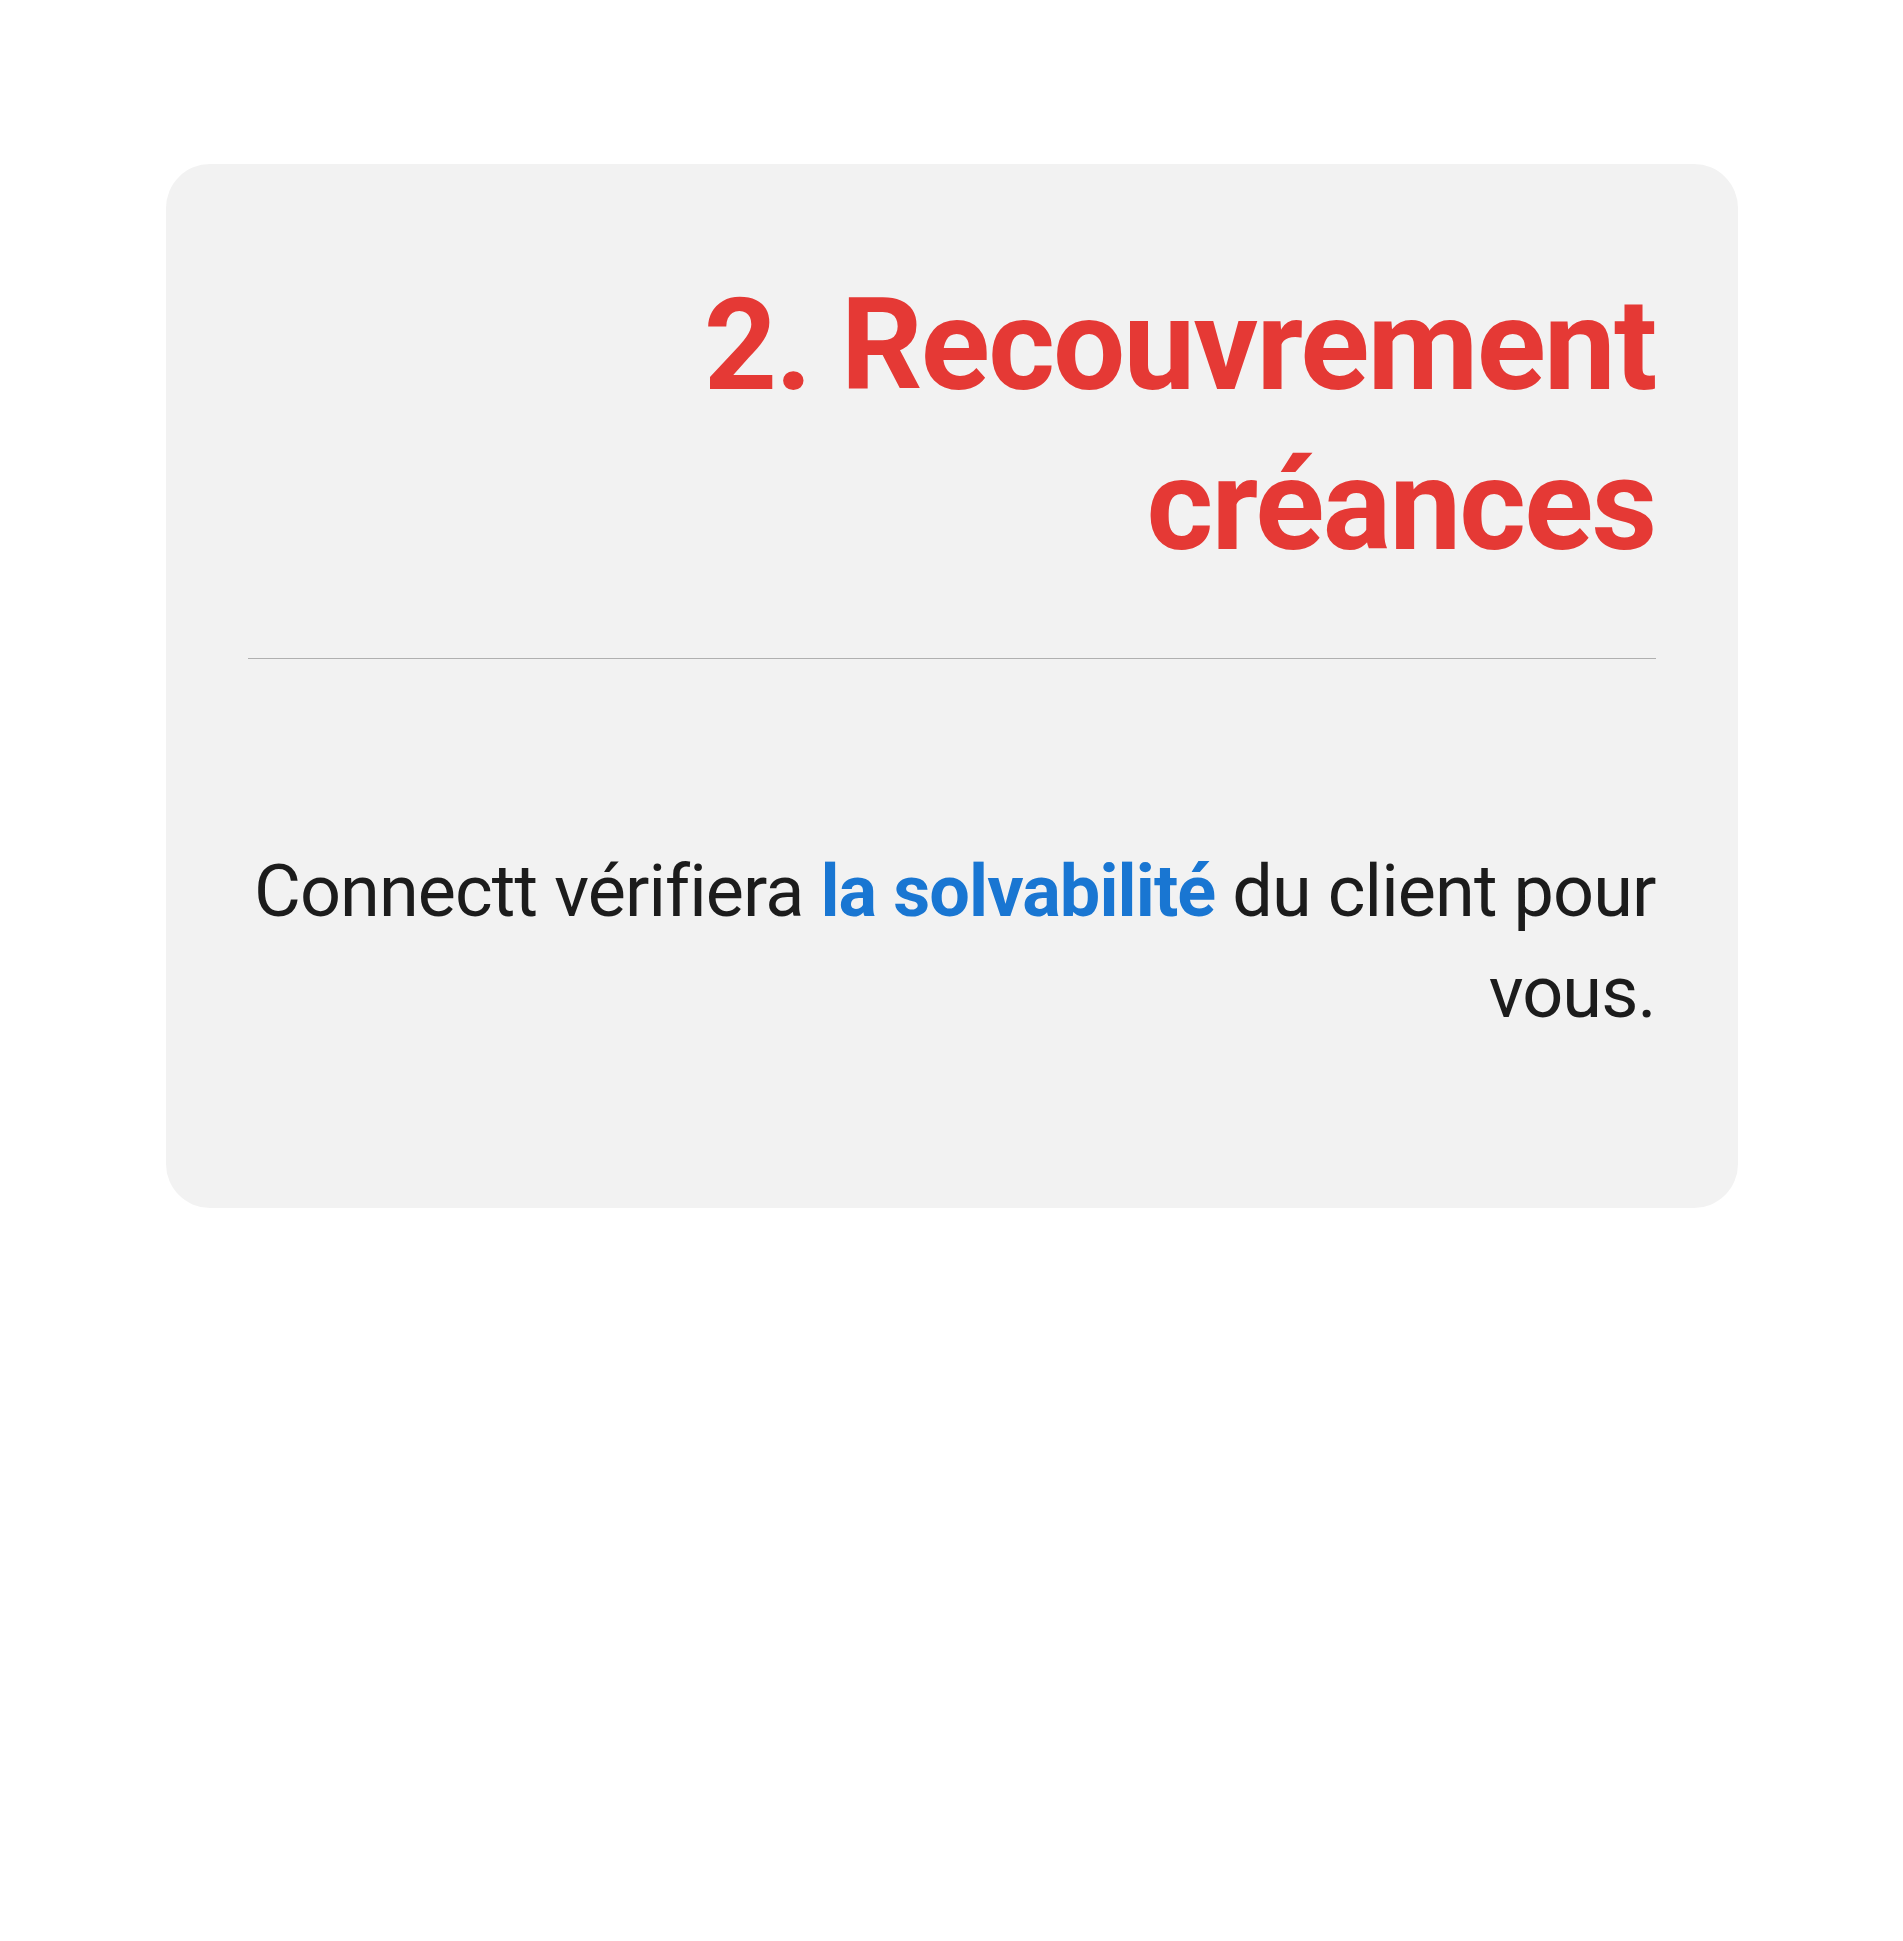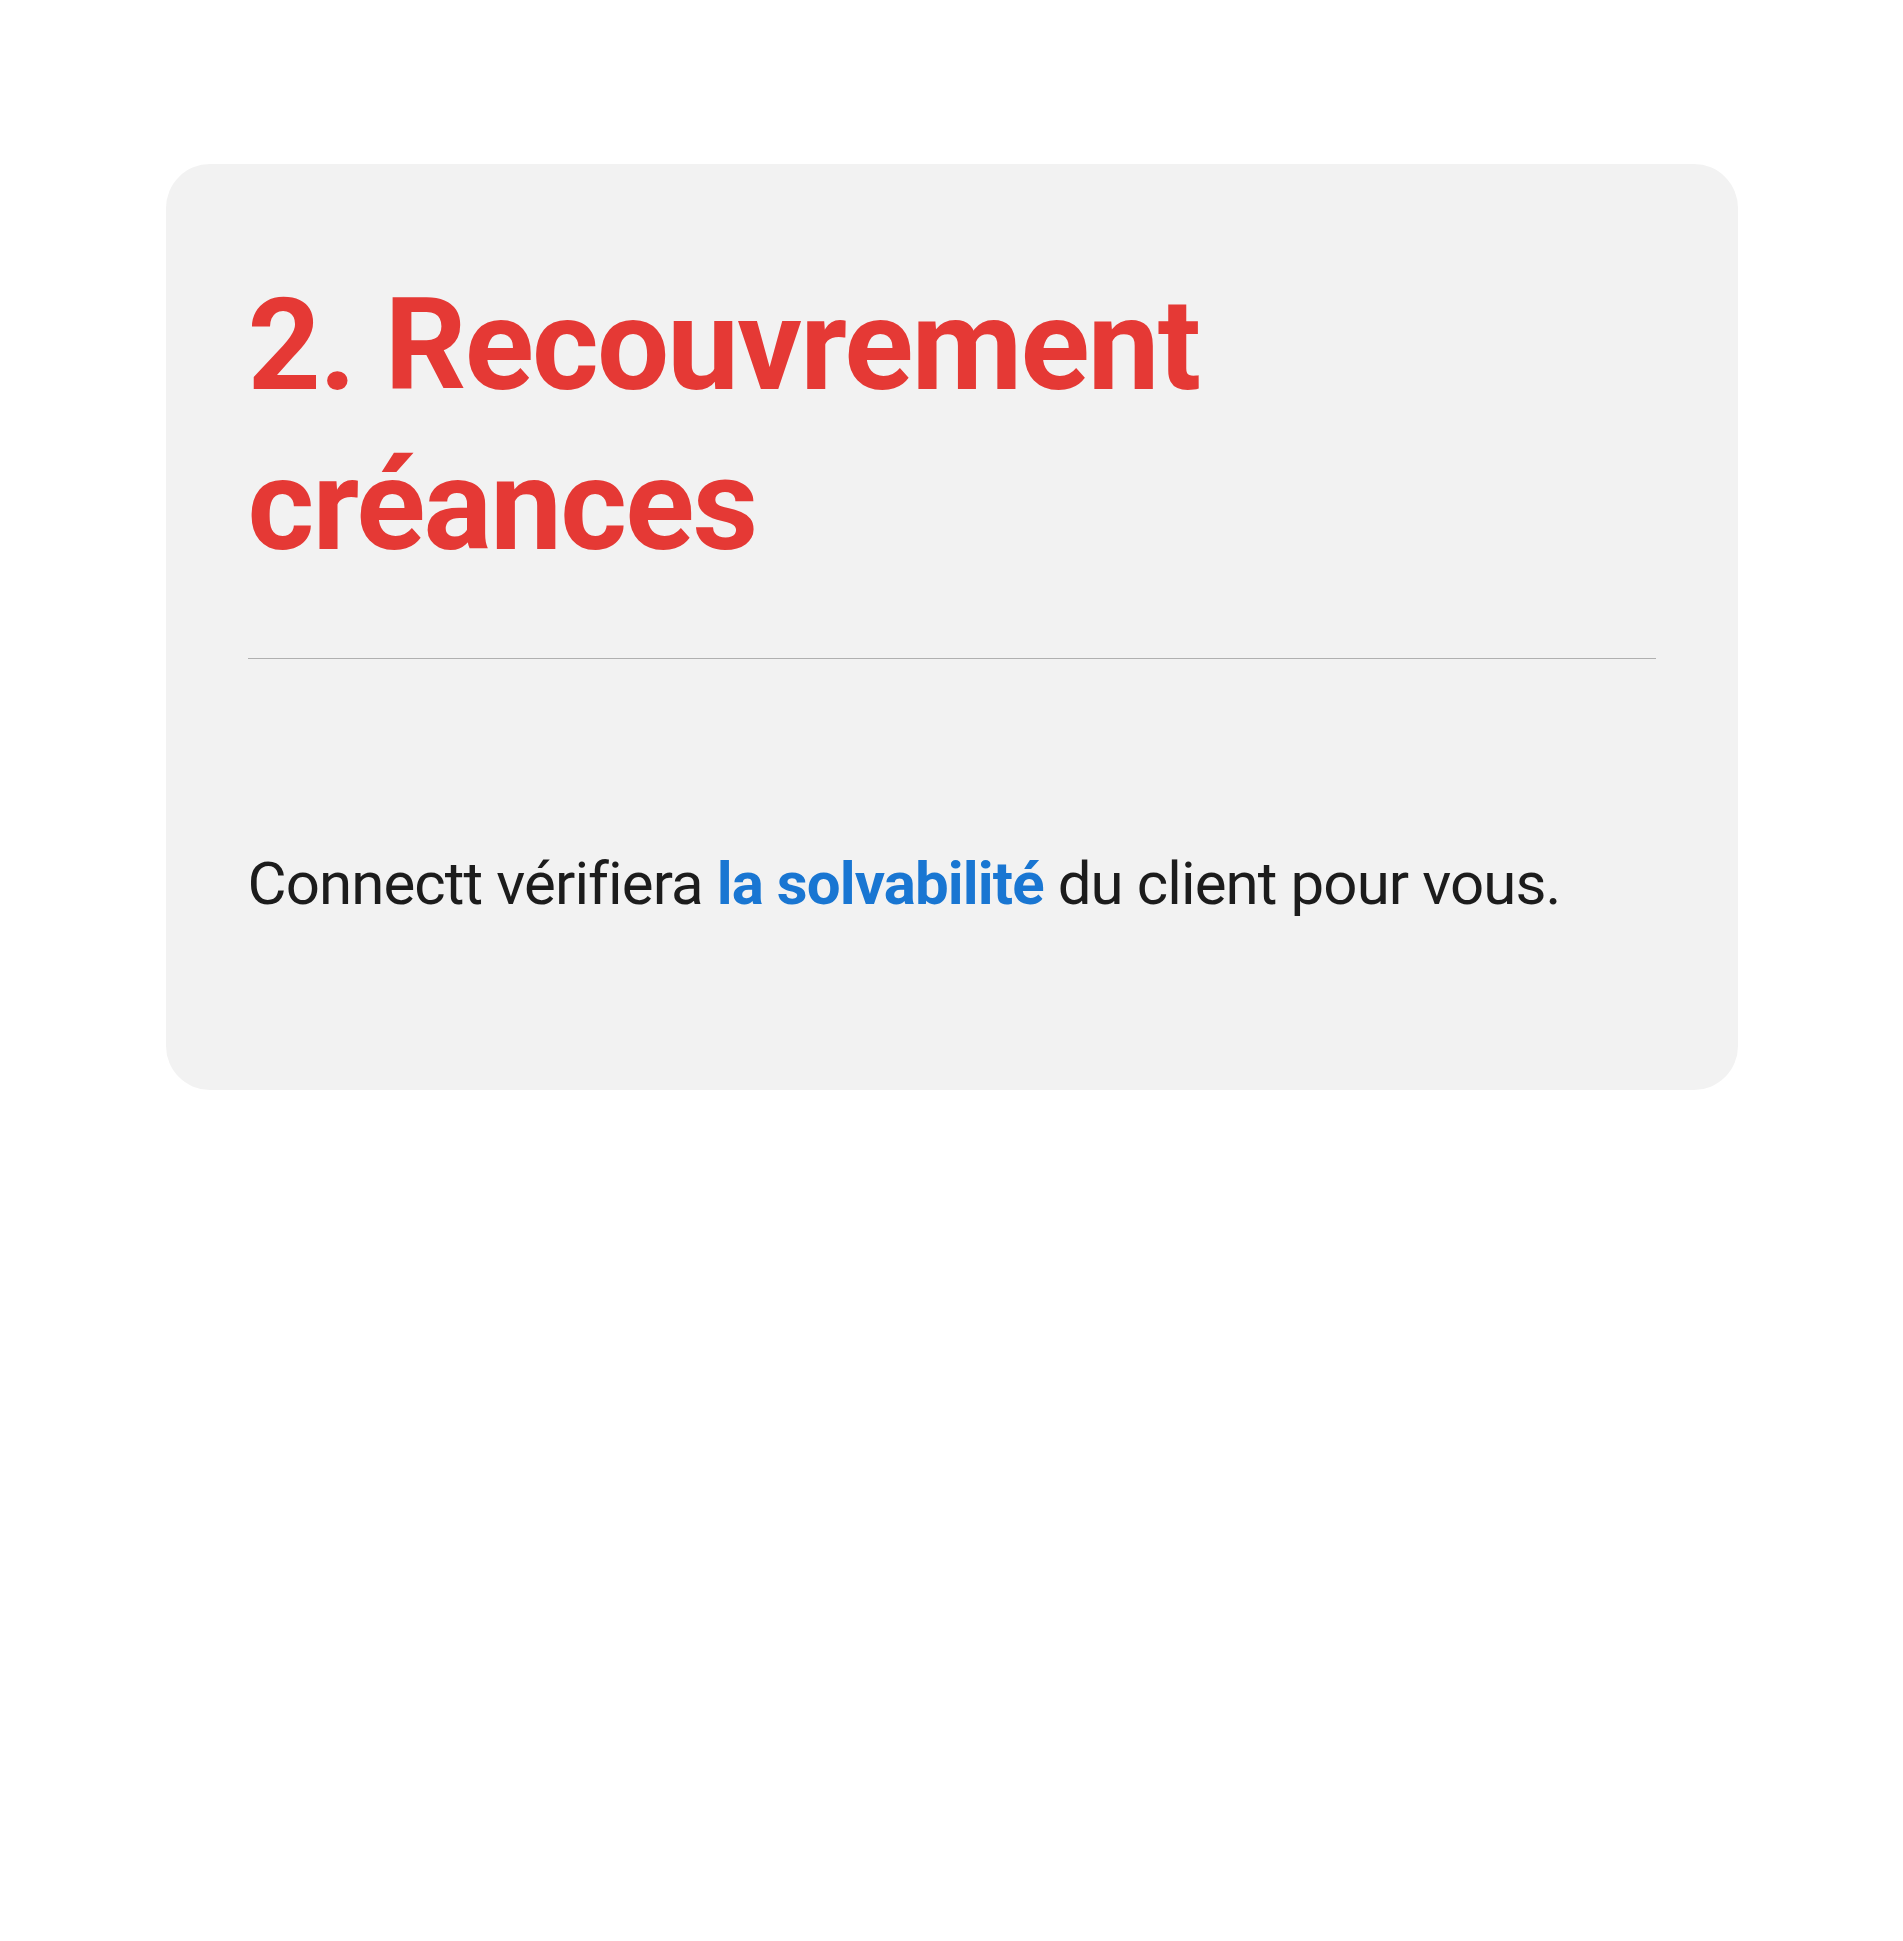--- a/index.html
+++ b/index.html
@@ -23,38 +23,38 @@
       width: 1572px;
       background: #f2f2f2;
       border-radius: 44px;
       padding: 101px 82px 164px 82px;
     }
     
     .card-title {
       color: #e53935;
       font-size: 128px;
       font-weight: 700;
-      text-align: left;
+      text-align: right;
       line-height: 1.25;
       letter-spacing: -1.8px;
       margin-bottom: 73px;
     }
     
     .divider {
       border: none;
       border-top: 1.8px solid #b0b0b0;
       margin: 0 0 183px 0;
     }
     
     .card-body {
       color: #1c1c1c;
-      font-size: 60px;
+      font-size: 72px;
       font-weight: 400;
       line-height: 1.4;
-      text-align: left;
+      text-align: right;
       letter-spacing: -0.9px;
     }
     
     .highlight {
       color: #1976d2;
       font-weight: 700;
     }
   </style>
 </head>
 <body>

